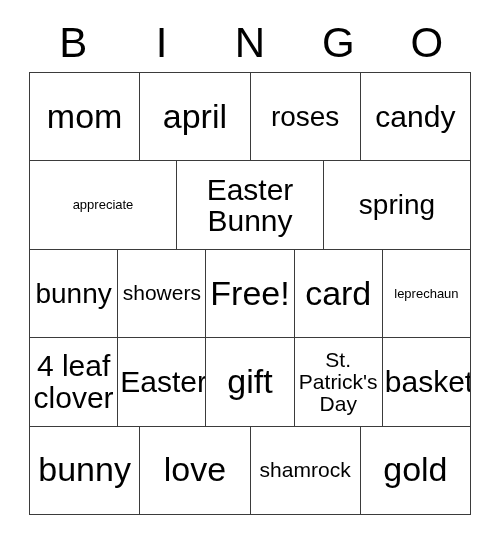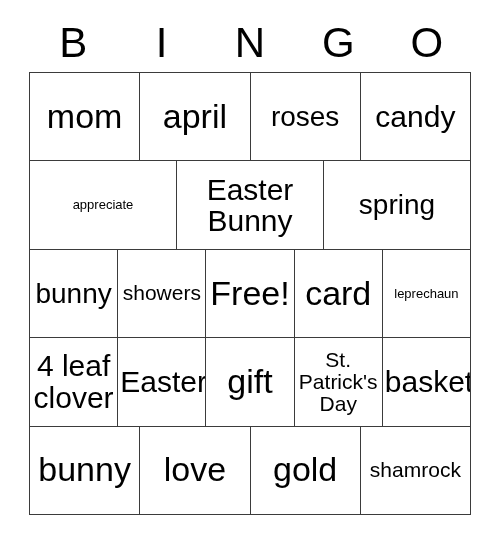--- a/index.html
+++ b/index.html
@@ -172,21 +172,21 @@
     </div>
 
     <div class="bingo-row">
       <div class="bingo-cell">
           <span class="cell-text sz-xl">bunny</span>
         </div>
       <div class="bingo-cell">
           <span class="cell-text sz-xl">love</span>
         </div>
       <div class="bingo-cell">
-          <span class="cell-text sz-xl">gold</span>
+          <span class="cell-text sz-xs">shamrock</span>
         </div>
       <div class="bingo-cell">
-          <span class="cell-text sz-xs">shamrock</span>
+          <span class="cell-text sz-xl">gold</span>
         </div>
     </div>
 
   </div>
 </div>
 
 </body></html>

